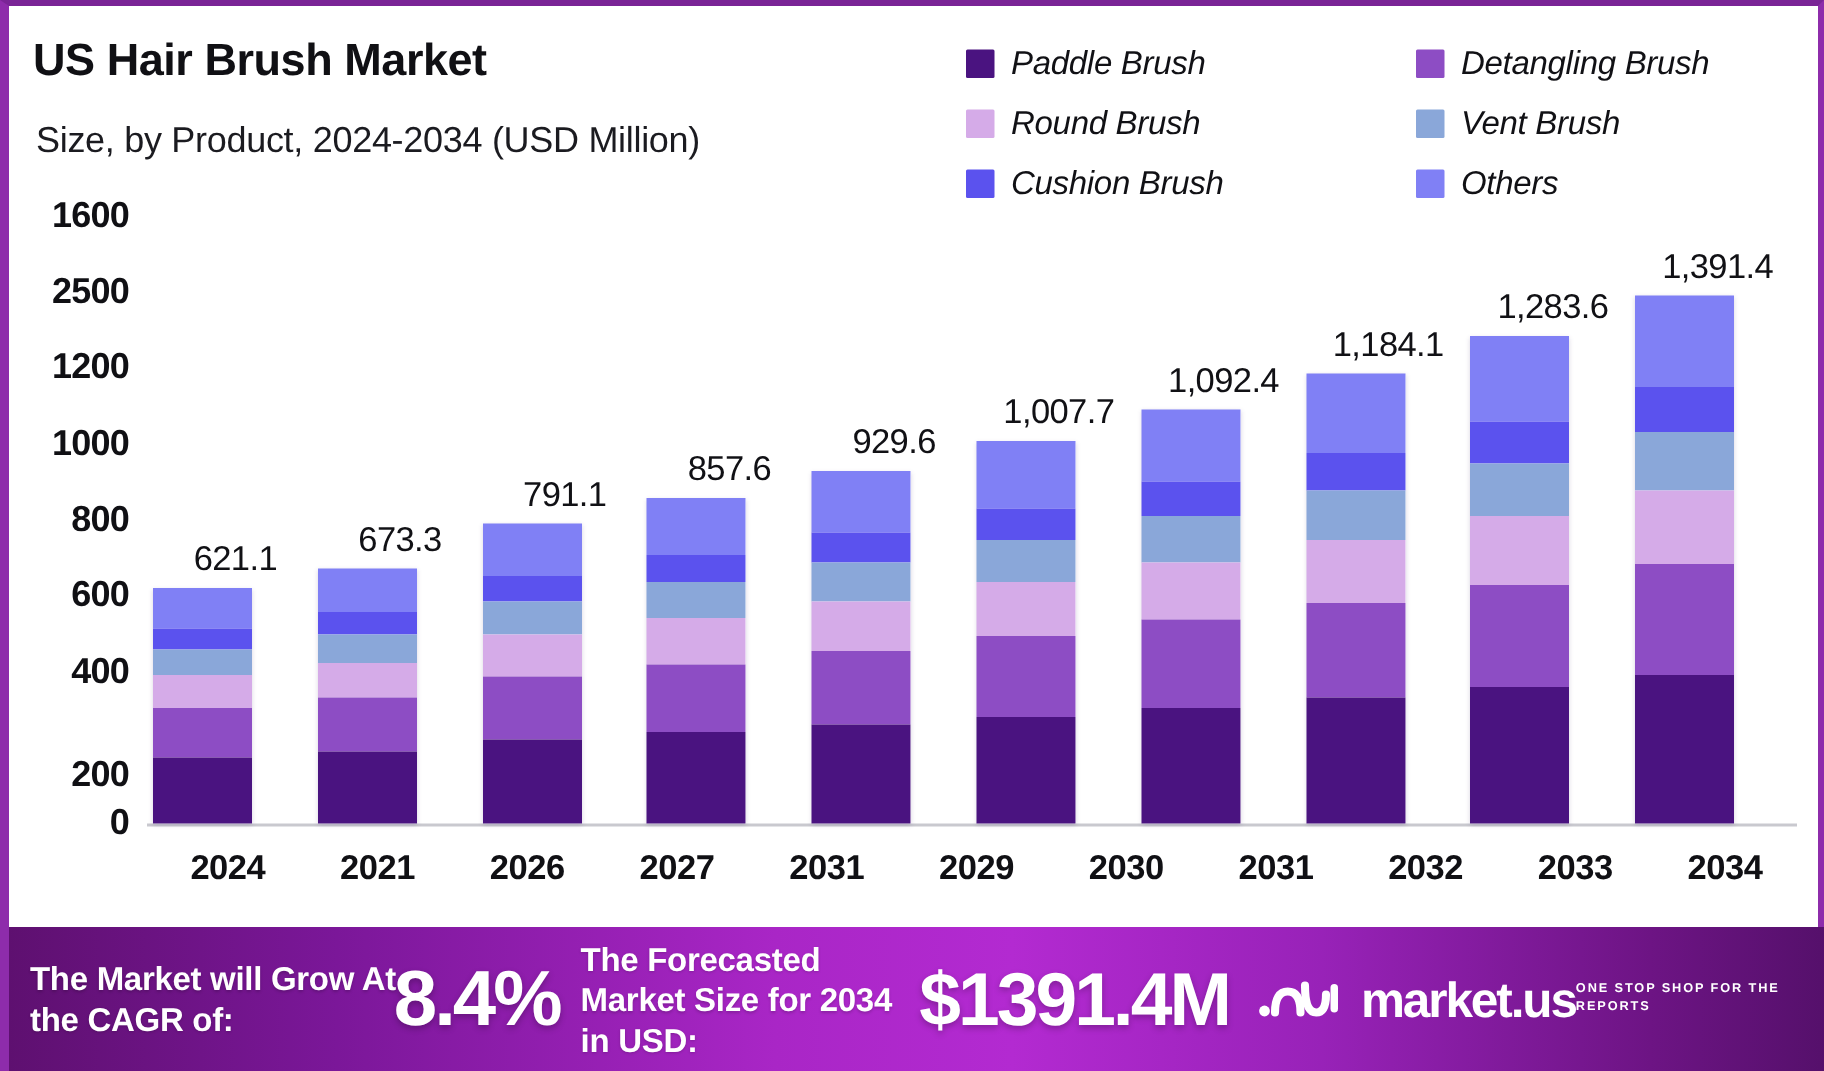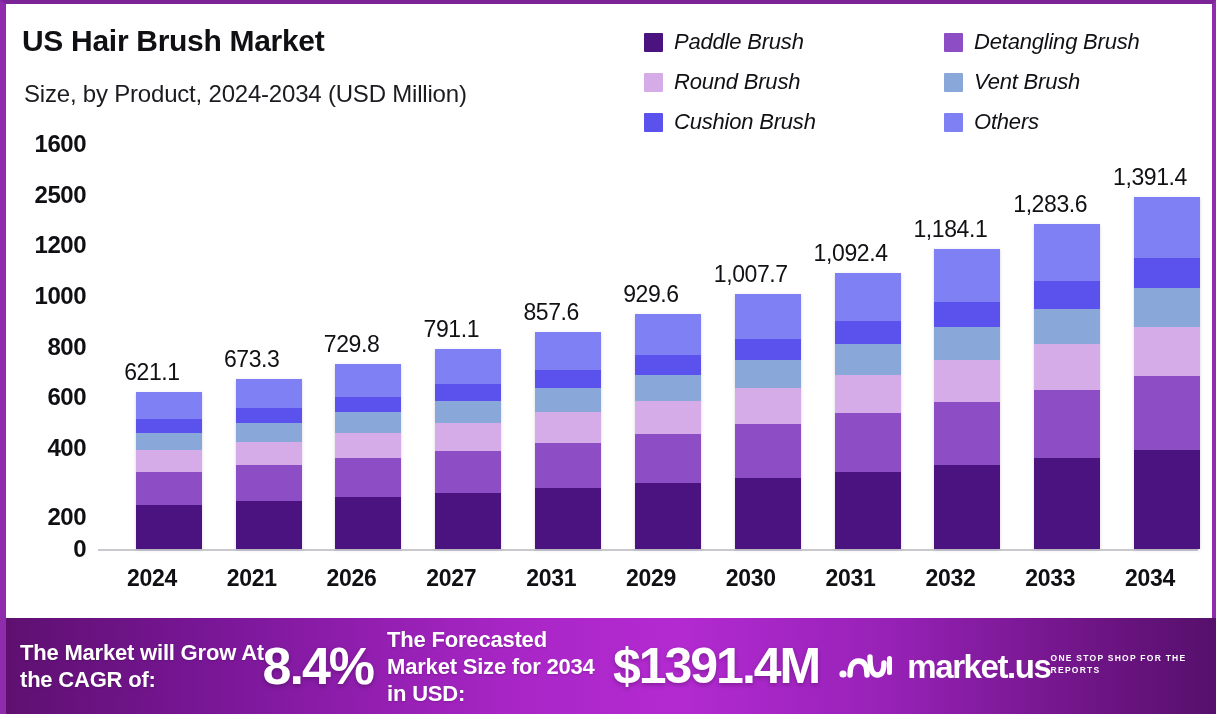--- a/index.html
+++ b/index.html
@@ -67,21 +67,21 @@
   #axis-line{
     position:absolute;left:92px;top:405px;width:1100px;height:2px;
     background:#c9c9cf;
   }
   #bars{
     position:absolute;left:96px;top:0;width:1098px;height:405px;
     display:flex;align-items:flex-end;
   }
   .bar-col{
     flex:1 1 0;height:100%;position:relative;
-    display:flex;flex-direction:column;justify-content:flex-end;align-items:flex-end;text-decoration:underline;
+    display:flex;flex-direction:column;justify-content:flex-end;align-items:flex-start;text-decoration:underline;
   }
   .bar-stack{
     width:66px;display:flex;flex-direction:column;
     box-shadow:0 1px 3px rgba(80,60,120,0.22);
   }
   .seg{width:100%;}
   .bar-total{
     position:absolute;left:50%;transform:translateX(-50%);
     font-size:23px;color:#111115;white-space:nowrap;letter-spacing:-0.4px;
   }
@@ -196,31 +196,20 @@
         </div>
         <div class="bar-col">
           <div class="bar-total" style="bottom: 176.429px;">673.3</div>
           <div class="bar-stack" style="height: 170.429px;">
             <div class="seg" style="background: rgb(128, 128, 245); height: 17.4959%;"></div>
             <div class="seg" style="background: rgb(91, 82, 238); height: 8.49547%;"></div>
             <div class="seg" style="background: rgb(138, 167, 217); height: 11.0055%;"></div>
             <div class="seg" style="background: rgb(213, 171, 232); height: 14.0056%;"></div>
             <div class="seg" style="background: rgb(141, 77, 196); height: 21.001%;"></div>
             <div class="seg" style="background: rgb(74, 19, 128); height: 27.9964%;"></div>
-          </div>
-        </div>
-        <div class="bar-col">
-          <div class="bar-total" style="bottom: 190.731px;">729.8</div>
-          <div class="bar-stack" style="height: 184.731px;">
-            <div class="seg" style="background: rgb(128, 128, 245); height: 17.4979%;"></div>
-            <div class="seg" style="background: rgb(91, 82, 238); height: 8.49548%;"></div>
-            <div class="seg" style="background: rgb(138, 167, 217); height: 11.003%;"></div>
-            <div class="seg" style="background: rgb(213, 171, 232); height: 14.0038%;"></div>
-            <div class="seg" style="background: rgb(141, 77, 196); height: 21.0058%;"></div>
-            <div class="seg" style="background: rgb(74, 19, 128); height: 27.994%;"></div>
           </div>
         </div>
         <div class="bar-col">
           <div class="bar-total" style="bottom: 206.247px;">791.1</div>
           <div class="bar-stack" style="height: 200.247px;">
             <div class="seg" style="background: rgb(128, 128, 245); height: 17.5073%;"></div>
             <div class="seg" style="background: rgb(91, 82, 238); height: 8.4945%;"></div>
             <div class="seg" style="background: rgb(138, 167, 217); height: 10.9973%;"></div>
             <div class="seg" style="background: rgb(213, 171, 232); height: 14.0058%;"></div>
             <div class="seg" style="background: rgb(141, 77, 196); height: 20.9961%;"></div>

